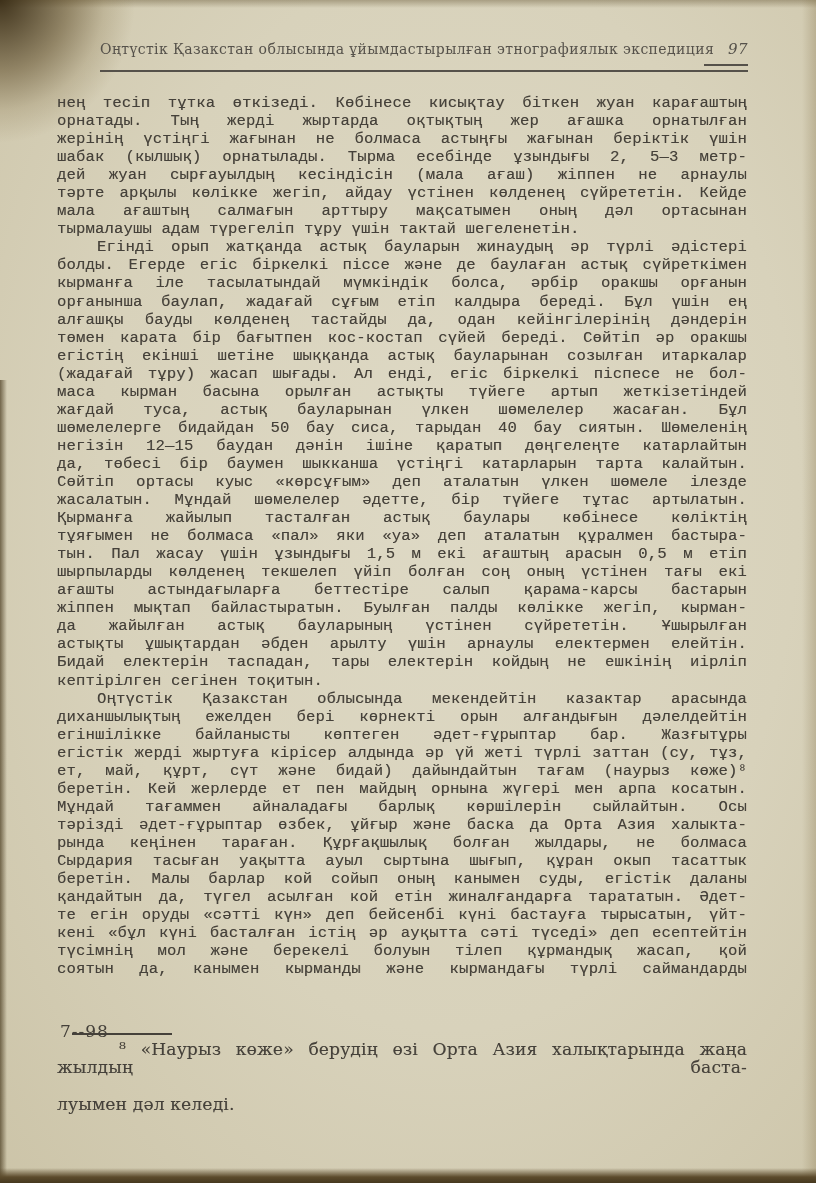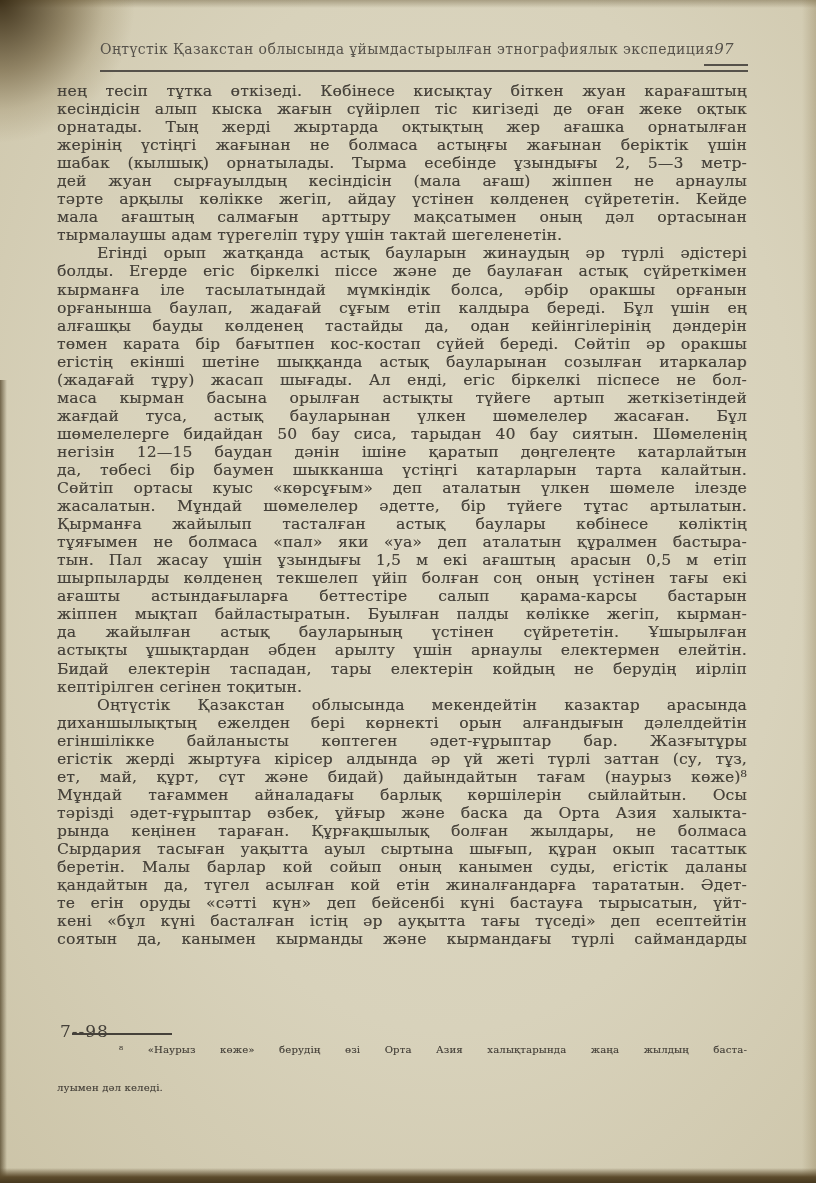--- a/index.html
+++ b/index.html
@@ -36,49 +36,50 @@
     background: linear-gradient(to top, #45381f 0%, #5c4b2c 40%, rgba(92,75,44,0) 100%);
   }
   
   .header {
     position: absolute; top: 40px; left: 100px; width: 648px;
     display: flex; align-items: baseline;
     font-size: 14px; letter-spacing: 0.4px;
     color: var(--ink-light);
   }
   .header-title { flex: 1; white-space: nowrap; }
-  .header-num { width: 42px; font-size: 15px; font-style: italic; }
+  .header-num { width: 42px; text-align: right; font-size: 15px; font-style: italic; }
   .num-underline {
     position: absolute; top: 64px; left: 704px; width: 44px; height: 2px;
     background: var(--ink-light);
   }
   .header-rule {
     position: absolute; top: 70px; left: 100px; width: 648px; height: 2px;
     background: var(--ink-light);
     box-shadow: 0 -3px 0 -1px rgba(78,74,64,0.25);
   }
   
   .body {
-    position: absolute; top: 82px; left: 57px; width: 690px;
+    position: absolute; top: 94px; left: 57px; width: 690px;
     font-size: 15.5px; line-height: 18.05px;
     color: var(--ink);
     text-shadow: 0.3px 0.3px 0.4px rgba(69,63,52,0.45);
     letter-spacing: 0.2px;
+    font-family: Liberation Mono, monospace;
   }
   .line { text-align: justify; text-align-last: justify; }
   .line.last-left { text-align-last: left; }
   .para.indent .line:first-child { text-indent: 40px; }
   
   .fn-rule {
     position: absolute; top: 1033px; left: 72px; width: 100px; height: 2px;
     background: var(--ink);
   }
   .footnote {
     position: absolute; top: 1041px; left: 57px; width: 690px;
-    font-size: 10px; line-height: 17.5px;
+    font-size: 17px; line-height: 17.5px;
     color: var(--ink);
     text-shadow: 0.3px 0.3px 0.4px rgba(69,63,52,0.40);
     letter-spacing: 0.2px;
   }
   .fn-line { text-align: justify; text-align-last: justify; }
   .fn-line:first-child { text-indent: 62px; }
   .fn-line.last-left { text-align-last: left; margin-top: 20px; }
   
   .signature {
     position: absolute; top: 1021px; left: 60px;
@@ -99,21 +100,20 @@
   <div class="header">
     <div class="header-title">Оңтүстік Қазакстан облысында ұйымдастырылған этнографиялык экспедиция</div>
     <div class="header-num">97</div>
   </div>
   <div class="num-underline"></div>
   <div class="header-rule"></div>
 
   <div class="body" id="page-body">
       <div class="para">
         <div class="line">нең тесіп тұтка өткізеді. Көбінесе кисықтау біткен жуан карағаштың</div>
-        <div class="line">кесіндісін алып кыска жағын сүйірлеп тіс кигізеді де оған жеке оқтык</div>
         <div class="line">орнатады. Тың жерді жыртарда оқтықтың жер ағашка орнатылған</div>
         <div class="line">жерінің үстіңгі жағынан не болмаса астыңғы жағынан беріктік үшін</div>
         <div class="line">шабак (кылшық) орнатылады. Тырма есебінде ұзындығы 2, 5—3 метр-</div>
         <div class="line">дей жуан сырғауылдың кесіндісін (мала ағаш) жіппен не арнаулы</div>
         <div class="line">тәрте арқылы көлікке жегіп, айдау үстінен көлденең сүйрететін. Кейде</div>
         <div class="line">мала ағаштың салмағын арттыру мақсатымен оның дәл ортасынан</div>
         <div class="line last-left">тырмалаушы адам түрегеліп тұру үшін тактай шегеленетін.</div>
       </div>
       <div class="para indent">
         <div class="line">Егінді орып жатқанда астық бауларын жинаудың әр түрлі әдістері</div>
@@ -132,37 +132,39 @@
         <div class="line">Сөйтіп ортасы куыс «көрсұғым» деп аталатын үлкен шөмеле ілезде</div>
         <div class="line">жасалатын. Мұндай шөмелелер әдетте, бір түйеге тұтас артылатын.</div>
         <div class="line">Қырманға жайылып тасталған астық баулары көбінесе көліктің</div>
         <div class="line">тұяғымен не болмаса «пал» яки «уа» деп аталатын құралмен бастыра-</div>
         <div class="line">тын. Пал жасау үшін ұзындығы 1,5 м екі ағаштың арасын 0,5 м етіп</div>
         <div class="line">шырпыларды көлденең текшелеп үйіп болған соң оның үстінен тағы екі</div>
         <div class="line">ағашты астындағыларға беттестіре салып қарама-карсы бастарын</div>
         <div class="line">жіппен мықтап байластыратын. Буылған палды көлікке жегіп, кырман-</div>
         <div class="line">да жайылған астық бауларының үстінен сүйрететін. Ұшырылған</div>
         <div class="line">астықты ұшықтардан әбден арылту үшін арнаулы електермен елейтін.</div>
-        <div class="line">Бидай електерін таспадан, тары електерін койдың не берудің иірліп</div>
+        <div class="line">Бидай електерін таспадан, тары електерін койдың не ешкінің иірліп</div>
         <div class="line last-left">кептірілген сегінен тоқитын.</div>
       </div>
       <div class="para indent">
         <div class="line">Оңтүстік Қазакстан облысында мекендейтін казактар арасында</div>
         <div class="line">диханшылықтың ежелден бері көрнекті орын алғандығын дәлелдейтін</div>
         <div class="line">егіншілікке байланысты көптеген әдет-ғұрыптар бар. Жазғытұры</div>
         <div class="line">егістік жерді жыртуға кірісер алдында әр үй жеті түрлі заттан (су, тұз,</div>
         <div class="line">ет, май, құрт, сүт және бидай) дайындайтын тағам (наурыз көже)⁸</div>
+        <div class="line">беретін. Кей жерлерде ет пен майдың орнына жүгері мен арпа косатын.</div>
         <div class="line">Мұндай тағаммен айналадағы барлық көршілерін сыйлайтын. Осы</div>
         <div class="line">тәрізді әдет-ғұрыптар өзбек, ұйғыр және баска да Орта Азия халыкта-</div>
         <div class="line">рында кеңінен тараған. Құрғақшылық болған жылдары, не болмаса</div>
         <div class="line">Сырдария тасыған уақытта ауыл сыртына шығып, құран окып тасаттык</div>
         <div class="line">беретін. Малы барлар кой сойып оның канымен суды, егістік даланы</div>
         <div class="line">қандайтын да, түгел асылған кой етін жиналғандарға тарататын. Әдет-</div>
         <div class="line">те егін оруды «сәтті күн» деп бейсенбі күні бастауға тырысатын, үйт-</div>
-        <div class="line">кені «бұл күні басталған істің әр ауқытта тағы түседі» деп есептейтін</div>
+        <div class="line">кені «бұл күні басталған істің әр ауқытта сәті түседі» деп есептейтін</div>
+        <div class="line">түсімнің мол және берекелі болуын тілеп құрмандық жасап, қой</div>
         <div class="line">соятын да, канымен кырманды және кырмандағы түрлі саймандарды</div>
       </div>
     </div>
 
   <div class="fn-rule"></div>
   <div class="footnote" id="footnote">
       <div class="fn-line">⁸ «Наурыз көже» берудің өзі Орта Азия халықтарында жаңа жылдың баста-</div>
       <div class="fn-line last-left">луымен дәл келеді.</div>
     </div>
 

